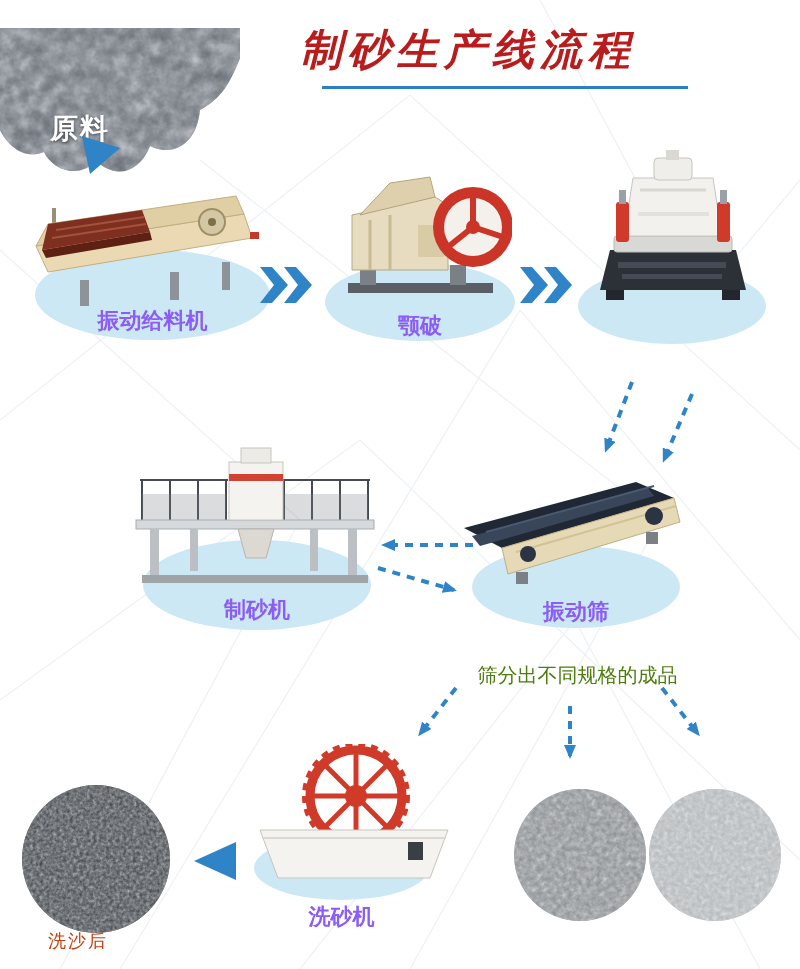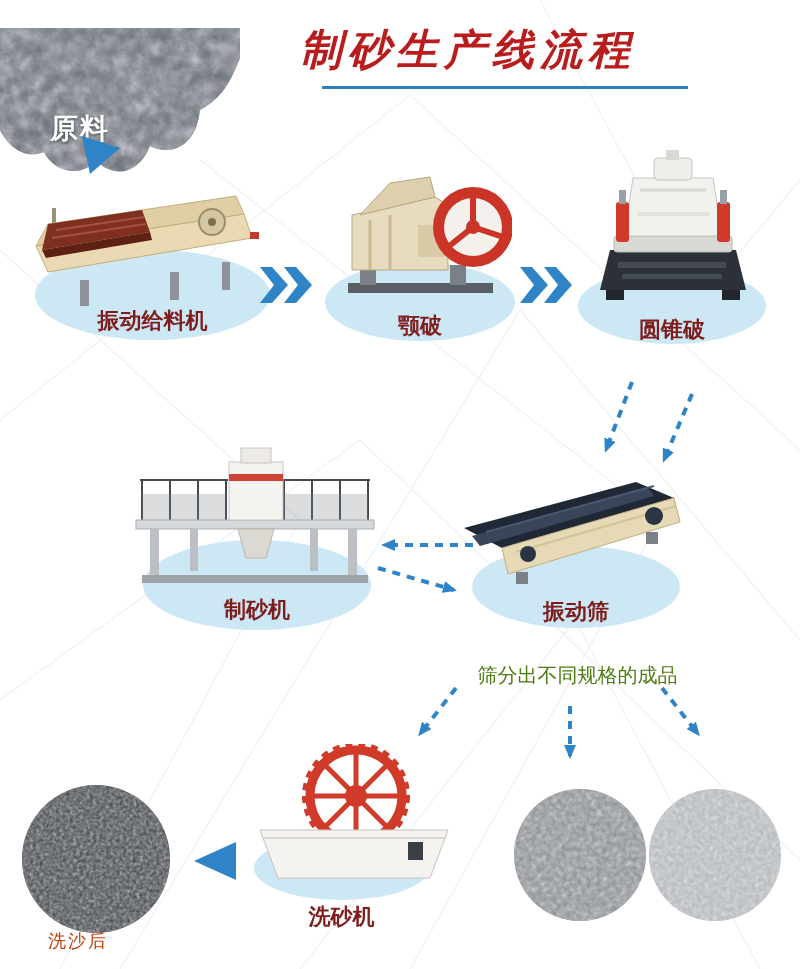--- a/index.html
+++ b/index.html
@@ -32,21 +32,21 @@
 
   
   #machine-feeder   { left:22px;  top:188px; width:245px; height:122px; }
   #machine-jaw      { left:332px; top:163px; width:180px; height:147px; }
   #machine-cone     { left:592px; top:148px; width:162px; height:168px; }
   #machine-sandmaker{ left:126px; top:446px; width:258px; height:146px; }
   #machine-screen   { left:456px; top:474px; width:240px; height:118px; }
   #machine-washer   { left:248px; top:744px; width:212px; height:140px; }
 
   
-  .station-label { position:absolute; color:#7f1d1d; font-weight:bold; font-size:22px; text-align:center; }
+  .station-label { position:absolute; color:#8b5cf6; font-weight:bold; font-size:22px; text-align:center; }
   #label-feeder   { left:35px;  top:306px; width:235px; }
   #label-jaw      { left:325px; top:311px; width:190px; }
   #label-cone     { left:578px; top:315px; width:188px; }
   #label-sandmaker{ left:143px; top:595px; width:228px; }
   #label-screen   { left:472px; top:597px; width:208px; }
   #label-washer   { left:254px; top:902px; width:175px; }
 
   
   .screen-note { position:absolute; left:425px; top:662px; width:305px; text-align:center;
                  font-size:20px; color:#4d7c0f; }
@@ -207,21 +207,20 @@
     <path d="M41,30 h80 l9,58 h-98 z" fill="#f2f1ed" stroke="#c5c5c0" stroke-width="1"></path>
     <line x1="48" y1="42" x2="114" y2="42" stroke="#d8d7d2" stroke-width="3"></line>
     <line x1="46" y1="66" x2="117" y2="66" stroke="#e2e1dc" stroke-width="4"></line>
     <rect x="62" y="10" width="38" height="22" rx="4" fill="#efeeea" stroke="#c5c5c0" stroke-width="1"></rect>
     <rect x="74" y="2" width="13" height="10" fill="#d9d8d3"></rect>
     <rect x="24" y="54" width="13" height="40" rx="3" fill="#d03a2a"></rect>
     <rect x="125" y="54" width="13" height="40" rx="3" fill="#d03a2a"></rect>
     <rect x="27" y="42" width="7" height="14" fill="#9aa0a8"></rect>
     <rect x="128" y="42" width="7" height="14" fill="#9aa0a8"></rect>
   </svg>
-  <div class="station-label" id="label-cone">圆锥破</div>
 
   <svg class="abs" id="arrow-c2s" viewBox="0 0 190 105">
     <g stroke="#2e84c6" stroke-width="4" stroke-dasharray="8 7" fill="none">
       <line x1="72" y1="10" x2="46" y2="78" marker-end="url(#ah)"></line>
       <line x1="132" y1="22" x2="104" y2="88" marker-end="url(#ah)"></line>
     </g>
   </svg>
 
   <div class="ellipse" id="ellipse-sandmaker"></div>
   <svg class="abs" id="machine-sandmaker" viewBox="0 0 258 146">

